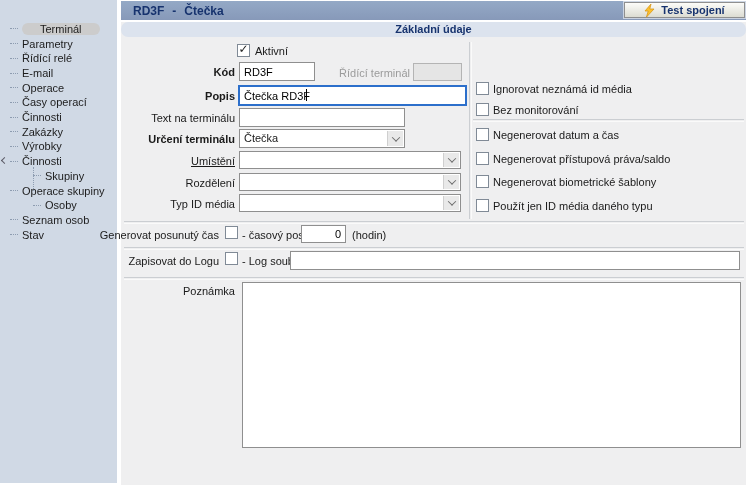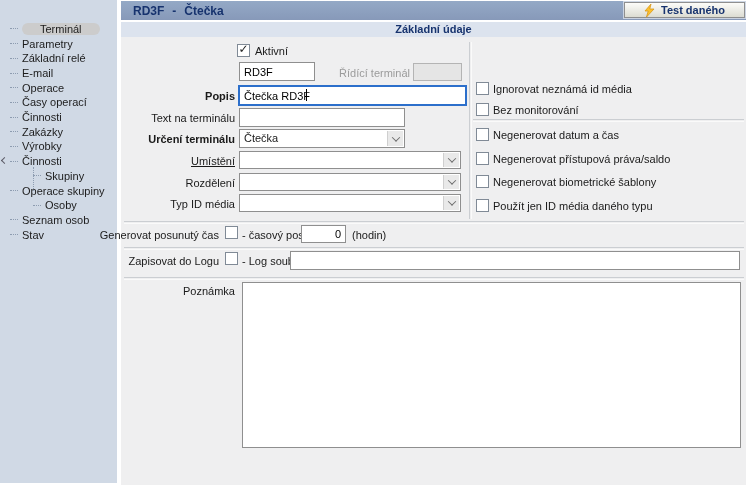--- a/index.html
+++ b/index.html
@@ -19,21 +19,21 @@
 
   
   .hdrbar { position:absolute; left:121px; top:1px; width:625px; height:19px; background:linear-gradient(#94a9c6,#8799b9); display:flex; align-items:center; padding-left:12px; }
   .hdr-title { font-weight:bold; font-size:12px; color:#17336e; }
   .hdr-sep { font-weight:bold; font-size:12px; color:#17336e; margin:0 8px; }
   .testbtn { position:absolute; left:624px; top:2px; width:121px; height:16px; border:1px solid #8f8f8f; background:linear-gradient(#fcfcf9,#dcdcd2); display:flex; align-items:center; justify-content:center; gap:6px; cursor:pointer; box-shadow:0 0 0 1px rgba(255,255,255,.55); }
   .testbtn span.tlabel { font-weight:bold; color:#17336e; }
 
   
   .panel { position:absolute; left:121px; top:22px; width:625px; height:463px; background:#efeff0; }
-  .band { position:absolute; left:121px; top:22px; width:625px; height:15px; background:#dce3ee; text-align:center; font-weight:bold; color:#17336e; line-height:15px; }
+  .band { position:absolute; left:121px; top:22px; width:625px; height:15px; background:#dce3ee; text-align:center; font-weight:bold; color:#17336e; line-height:15px;border-radius:7px; }
 
   .rlbl { position:absolute; text-align:right; white-space:nowrap; height:14px; line-height:14px; }
   .llbl { position:absolute; text-align:left; white-space:nowrap; height:14px; line-height:14px; }
   .b { font-weight:bold; }
   .gray { color:#9b9b9b; }
 
   input.fld, .combo, textarea.fld { position:absolute; border:1px solid #8f8f8f; background:#ffffff; font-family:inherit; font-size:11px; padding:1px 4px; }
   input.fld { height:19px; }
   input.fld.disabled { background:#e5e5e5; border-color:#b4b4b4; }
   input.fld.focused { border:1px solid #2c6fcb; box-shadow:0 0 0 1px #2c6fcb; }
@@ -63,21 +63,21 @@
     <div class="tree-item selected">
         <span class="tree-dash"></span>
         <span class="tree-label">Terminál</span>
       </div>
     <div class="tree-item">
         <span class="tree-dash"></span>
         <span class="tree-label">Parametry</span>
       </div>
     <div class="tree-item">
         <span class="tree-dash"></span>
-        <span class="tree-label">Základní relé</span>
+        <span class="tree-label">Řídící relé</span>
       </div>
     <div class="tree-item">
         <span class="tree-dash"></span>
         <span class="tree-label">E-mail</span>
       </div>
     <div class="tree-item">
         <span class="tree-dash"></span>
         <span class="tree-label">Operace</span>
       </div>
     <div class="tree-item">
@@ -126,31 +126,32 @@
 
   <div class="hdrbar">
     <span class="hdr-title">RD3F</span>
     <span class="hdr-sep">-</span>
     <span class="hdr-title">Čtečka</span>
   </div>
   <div class="testbtn">
     <svg class="bolt" width="11" height="13" viewBox="0 0 11 13">
         <polygon points="7,0 1,7 4.2,7 2.5,13 10,5 5.8,5" fill="#fcc12d" stroke="#d8971a" stroke-width="0.8"></polygon>
       </svg>
-    <span class="tlabel">Test daného</span>
+    <span class="tlabel">Test spojení</span>
   </div>
 
   <div class="panel"></div>
   <div class="band">Základní údaje</div>
 
   <span class="cbox" style="left:237px; top:44px;">
       <span class="mark">✓</span>
     </span>
   <span class="llbl" style="left:255px; top:44px;">Aktivní</span>
 
+  <span class="rlbl b" style="left:121px; top:65px; width:114px;">Kód</span>
   <input class="fld" style="left: 239px; top: 62px; width: 76px;" value="RD3F">
   <span class="rlbl gray" style="left:310px; top:66px; width:100px;">Řídící terminál</span>
   <input class="fld disabled" style="left: 413px; top: 63px; width: 49px; height: 18px;" disabled="" value="">
 
   <span class="rlbl b" style="left:121px; top:89px; width:114px;">Popis</span>
   <input class="fld focused" style="left: 239px; top: 86px; width: 227px;" value="Čtečka RD3F">
   <span class="caret" style="left:306px; top:89px;"></span>
 
   <span class="rlbl" style="left:121px; top:111px; width:114px;">Text na terminálu</span>
   <input class="fld" style="left: 239px; top: 108px; width: 166px;" value="">

